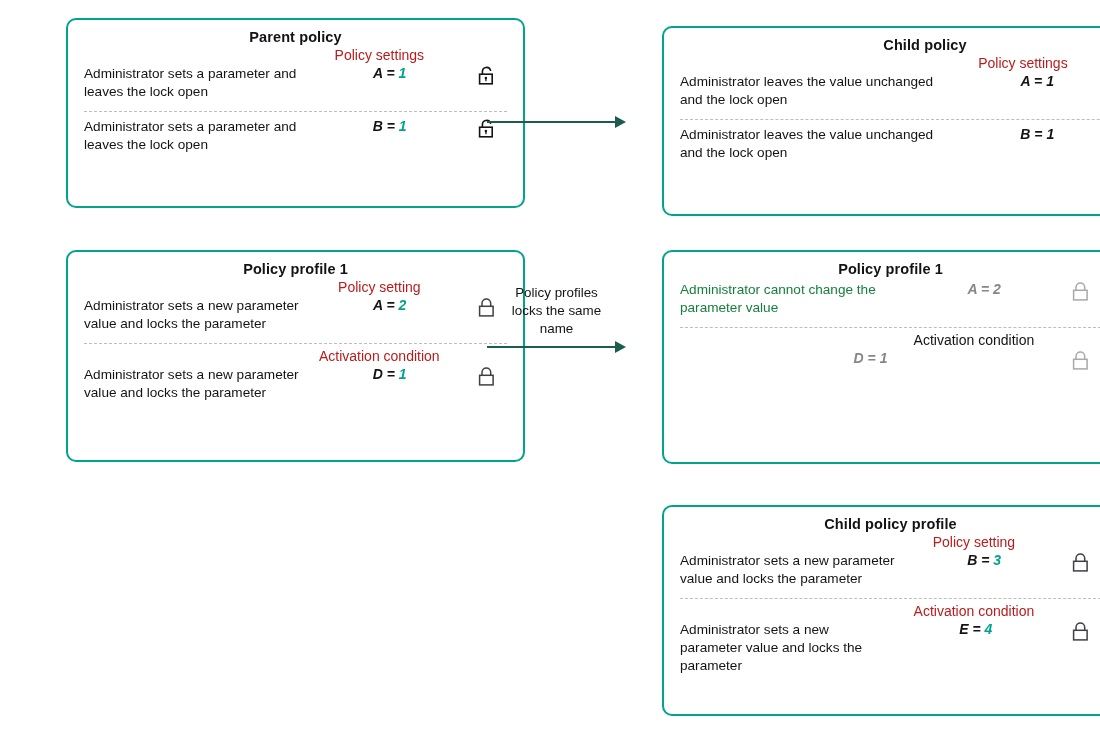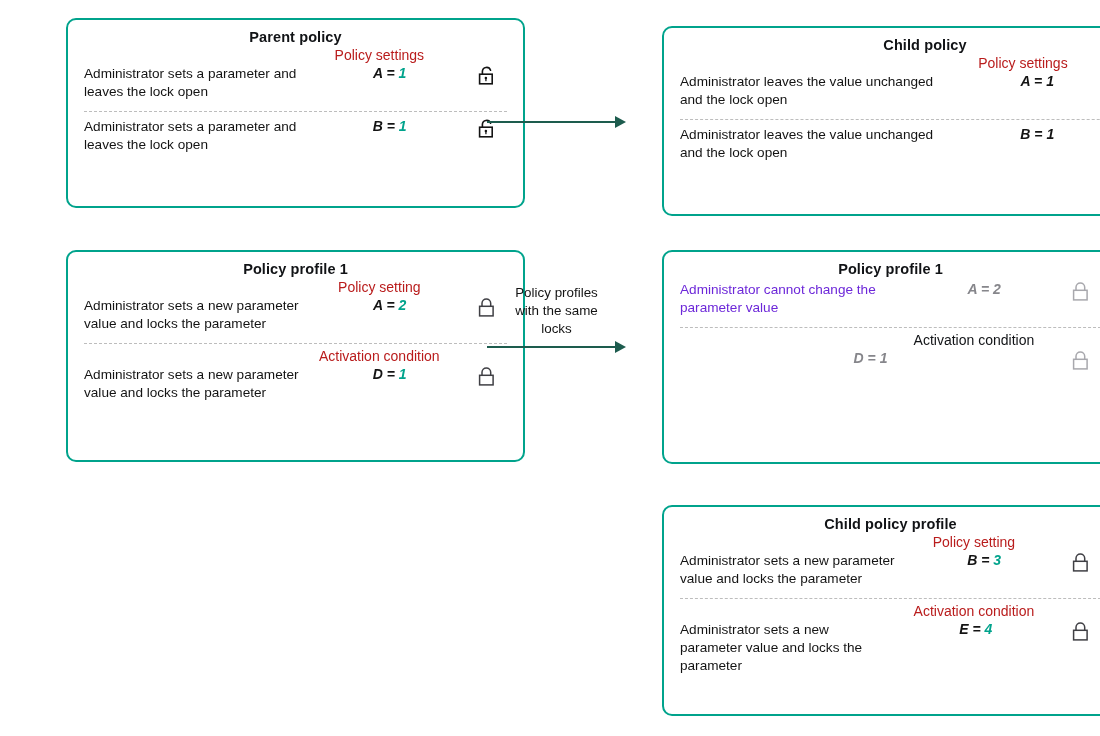--- a/index.html
+++ b/index.html
@@ -69,21 +69,21 @@
   .row .val .num{color:#00A38C;}
   .row .lock{
     flex:0 0 auto;
     width:40px;
     display:flex;
     justify-content:center;
     align-items:center;
   }
 
   
-  .box.muted .row .desc{color:#6d28d9;}
+  .box.muted .row .desc{color:#15803d;}
   .box.muted .row .val{color:#86868b;}
 
   
   .divider{
     height:0;
     border-top:1px dashed #bdbdbd;
     margin:6px 16px 4px 16px;
   }
 
   
@@ -298,17 +298,17 @@
     <div class="head"></div>
   </div>
 
   <div class="arrow" style="left:487px;top:339px;width:139px;height:16px;">
     <div class="line" style="width:130px;"></div>
     <div class="head"></div>
   </div>
 
   <div class="arrow-label" style="left:489px;top:284px;width:135px;">
     <div>Policy profiles</div>
-    <div>with the same</div>
-    <div>locks</div>
+    <div>locks the same</div>
+    <div>name</div>
   </div>
 
 </div>
 
 </body></html>

